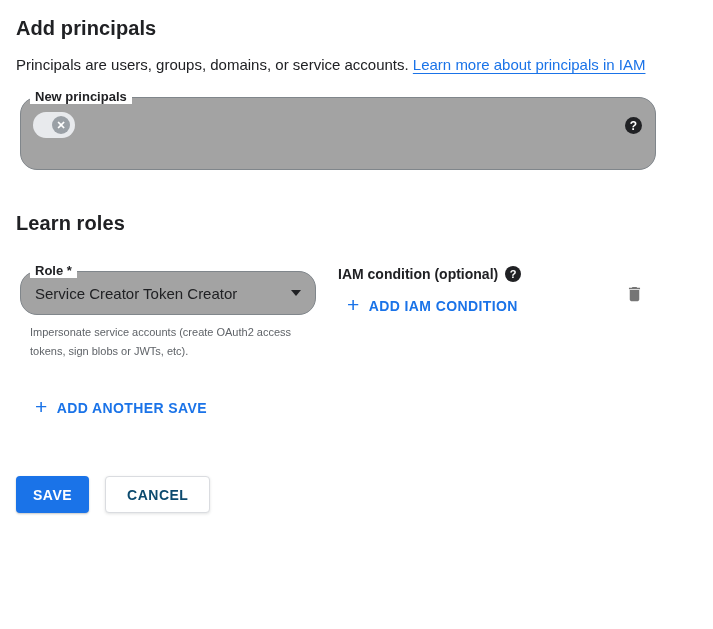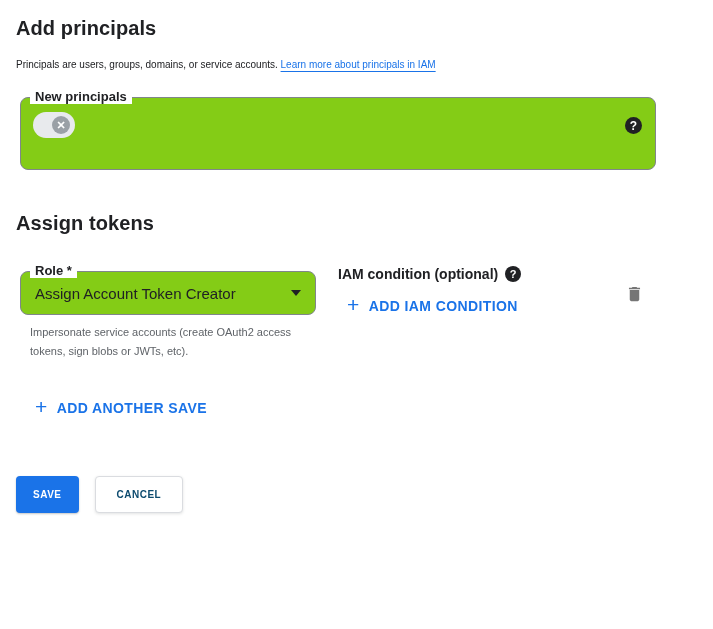--- a/index.html
+++ b/index.html
@@ -17,39 +17,39 @@
     font-size: 20px;
     line-height: 24px;
     font-weight: 700;
     color: #202124;
     letter-spacing: 0.1px;
   }
   h1.assign { margin-top: 41px; }
 
   p.desc {
     margin-top: 12px;
-    font-size: 10px;
+    font-size: 15px;
     line-height: 26px;
     color: #202124;
     max-width: 650px;
   }
   p.desc.roles { margin-top: 14px; }
   a.inline-link {
     color: #1a73e8;
     text-decoration: underline;
     text-underline-offset: 3px;
     cursor: pointer;
   }
 
   
   .outlined-field {
     position: relative;
     border: 1px solid #80868b;
-    border-radius: 8px;
-    background: #84cc16;
+    border-radius: 17px;
+    background: #a3a3a3;
   }
   .field-label {
     position: absolute;
     top: -9px;
     left: 9px;
     background: #fff;
     padding: 0 5px;
     font-size: 13px;
     font-weight: 700;
     color: #202124;
@@ -189,21 +189,21 @@
   .btn-row {
     margin-top: 57px;
     display: flex;
     align-items: center;
     gap: 16px;
   }
   .btn {
     height: 37px;
     border-radius: 4px;
     font-family: "Liberation Sans", sans-serif;
-    font-size: 10px;
+    font-size: 14px;
     font-weight: 700;
     letter-spacing: 0.5px;
     cursor: pointer;
   }
   .btn-primary {
     background: #1a73e8;
     color: #ffffff;
     border: none;
     padding: 0 17px;
     box-shadow: 0 1px 2px rgba(60,64,67,0.3);
@@ -226,29 +226,29 @@
   <p class="desc"><span>Principals are users, groups, domains, or service accounts. </span><a class="inline-link">Learn more about principals in IAM</a></p>
 
   <div class="outlined-field principals-field">
     <span class="field-label">New principals</span>
     <div class="chip">
       <span class="chip-remove">✕</span>
     </div>
     <span class="help-circle principals-help">?</span>
   </div>
 
-  <h1 class="section-title assign">Assign tokens</h1>
+  <h1 class="section-title assign">Learn roles</h1>
 
 
   <div class="role-row">
 
     <div class="role-col">
       <div class="outlined-field role-field">
         <span class="field-label">Role *</span>
-        <span class="role-value">Assign Account Token Creator</span>
+        <span class="role-value">Service Creator Token Creator</span>
         <span class="caret"></span>
       </div>
       <p class="helper-text">Impersonate service accounts (create OAuth2 access tokens, sign blobs or JWTs, etc).</p>
     </div>
 
     <div class="cond-col">
       <div class="cond-header">
         <span class="cond-label">IAM condition (optional)</span>
         <span class="help-circle cond-help">?</span>
       </div>

